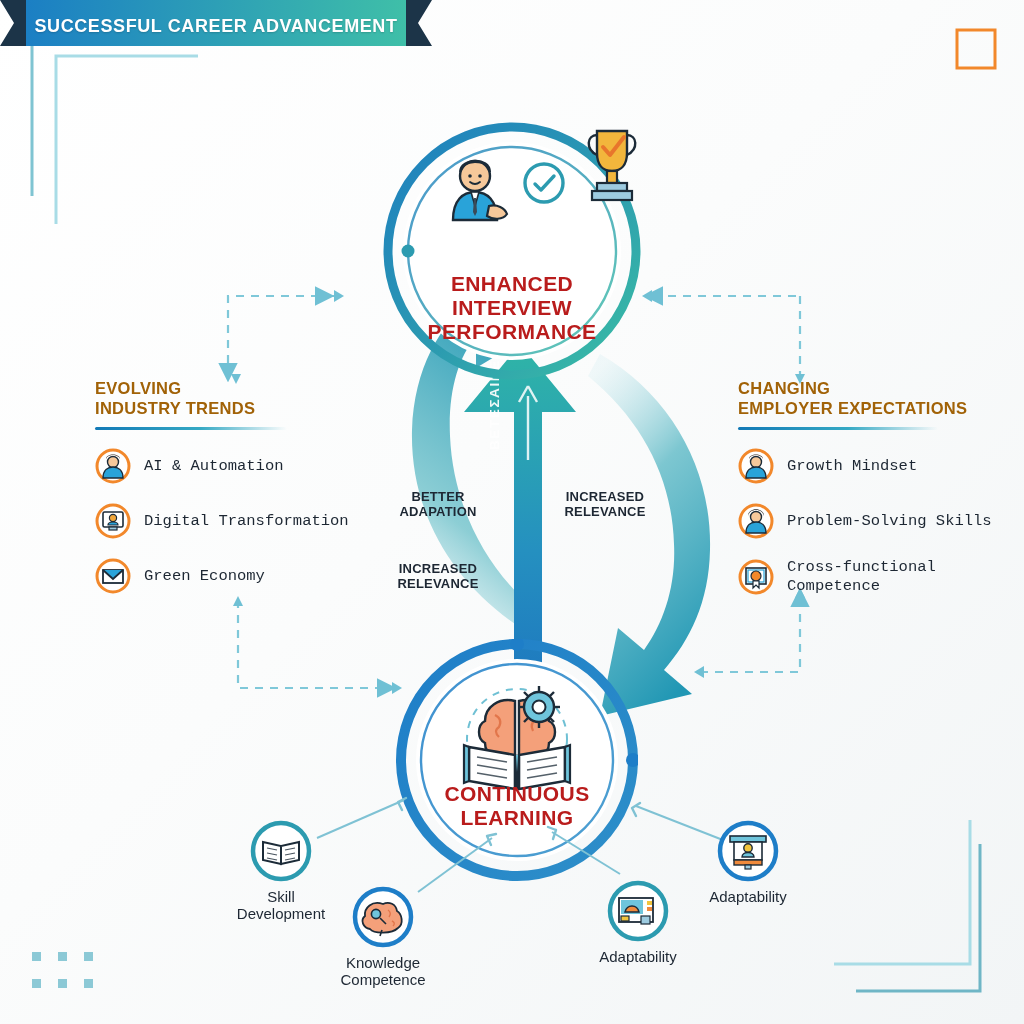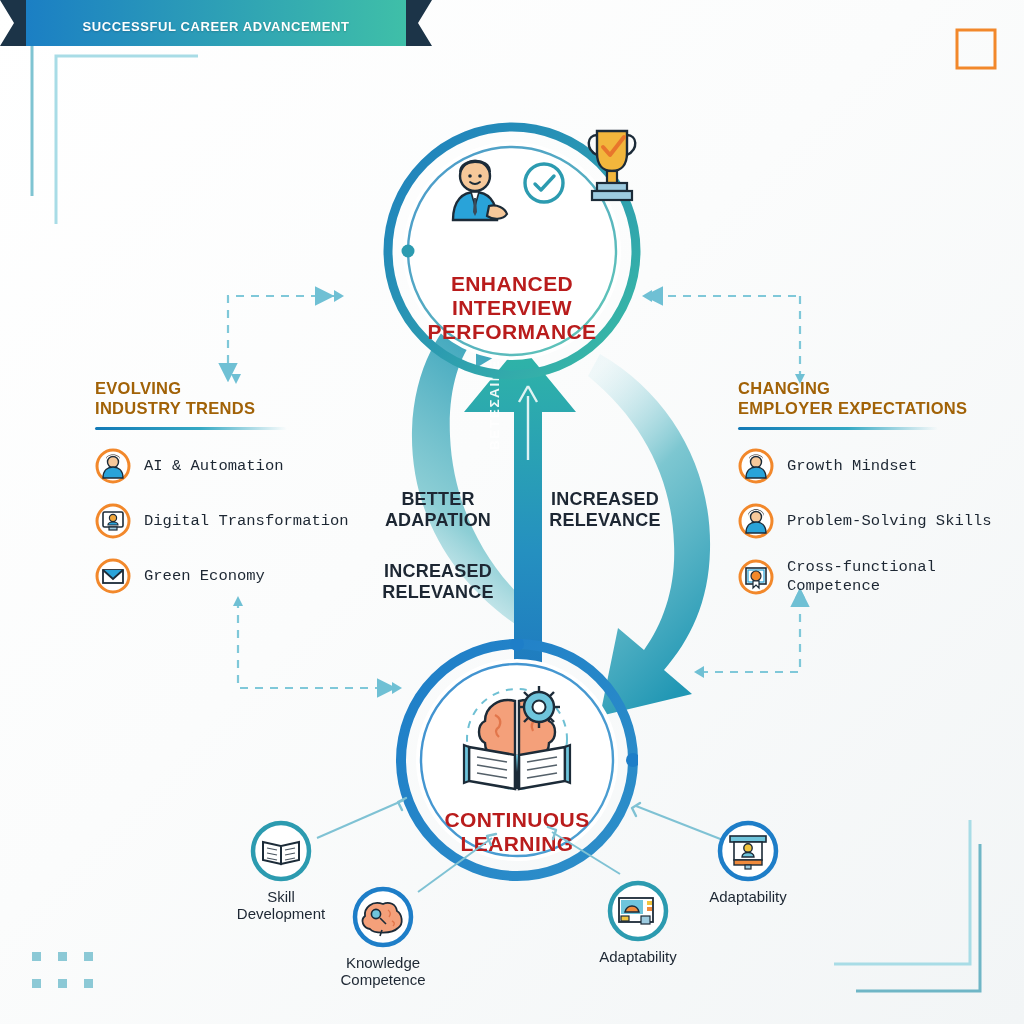--- a/index.html
+++ b/index.html
@@ -14,38 +14,38 @@
   svg{display:block;}
 
   
   .bracket{position:absolute;}
 
   
   #banner{left:296px;top:53px;width:432px;height:52px;}
   #banner-text{
     position:absolute;left:0;top:0;width:432px;height:52px;
     display:flex;align-items:center;justify-content:center;
-    color:#ffffff;font-size:13px;font-weight:bold;letter-spacing:.6px;
+    color:#ffffff;font-size:18px;font-weight:bold;letter-spacing:.6px;
     text-shadow:0 1px 2px rgba(0,0,0,.18);
     white-space:nowrap;
   }
 
   
   .node{position:absolute;}
   .node-label{
     position:absolute;left:0;right:0;text-align:center;
     color:#b91c1c;font-weight:bold;letter-spacing:.4px;line-height:1.14;
   }
 
   
   #node-top{left:383px;top:122px;width:258px;height:258px;}
   #node-top .node-label{top:150px;font-size:21px;}
   
   #node-bottom{left:396px;top:639px;width:242px;height:242px;}
-  #node-bottom .node-label{top:143px;font-size:21px;margin-top:26px;}
+  #node-bottom .node-label{top:143px;font-size:21px;}
 
   
   .panel{position:absolute;}
   .panel-title{
     color:#a16207;font-size:16.5px;font-weight:bold;line-height:1.22;
     letter-spacing:.3px;white-space:pre-line;
   }
   .panel-rule{height:3px;border-radius:2px;margin-top:9px;}
   .panel-rule.left{width:192px;background:linear-gradient(90deg,#1279b6 0%,#35a9c4 55%,rgba(140,214,226,0) 100%);}
   .panel-rule.right{width:200px;background:linear-gradient(90deg,#1279b6 0%,#35a9c4 55%,rgba(140,214,226,0) 100%);}
@@ -53,21 +53,21 @@
   .panel-item{display:flex;align-items:center;margin-bottom:19px;}
   .panel-item .ic{flex:0 0 auto;margin-right:13px;}
   .panel-item .tx{
     color:#1d2733;font-size:15.5px;line-height:1.18;font-family:Liberation Mono, monospace;
   }
   #panel-left{left:95px;top:378px;width:260px;}
   #panel-right{left:738px;top:378px;width:270px;}
 
   
   .c-lbl{
-    position:absolute;color:#1d2733;font-size:18px;font-weight:bold;
+    position:absolute;color:#1d2733;font-size:13px;font-weight:bold;
     line-height:1.16;letter-spacing:.2px;text-align:center;
   }
   #lbl-ba{left:378px;top:489px;width:120px;}
   #lbl-ir1{left:540px;top:489px;width:130px;}
   #lbl-ir2{left:378px;top:561px;width:120px;}
   #lbl-hc{left:540px;top:561px;width:130px;}
 
   
   #arrow-vtext{
     position:absolute;left:487px;top:430px;

